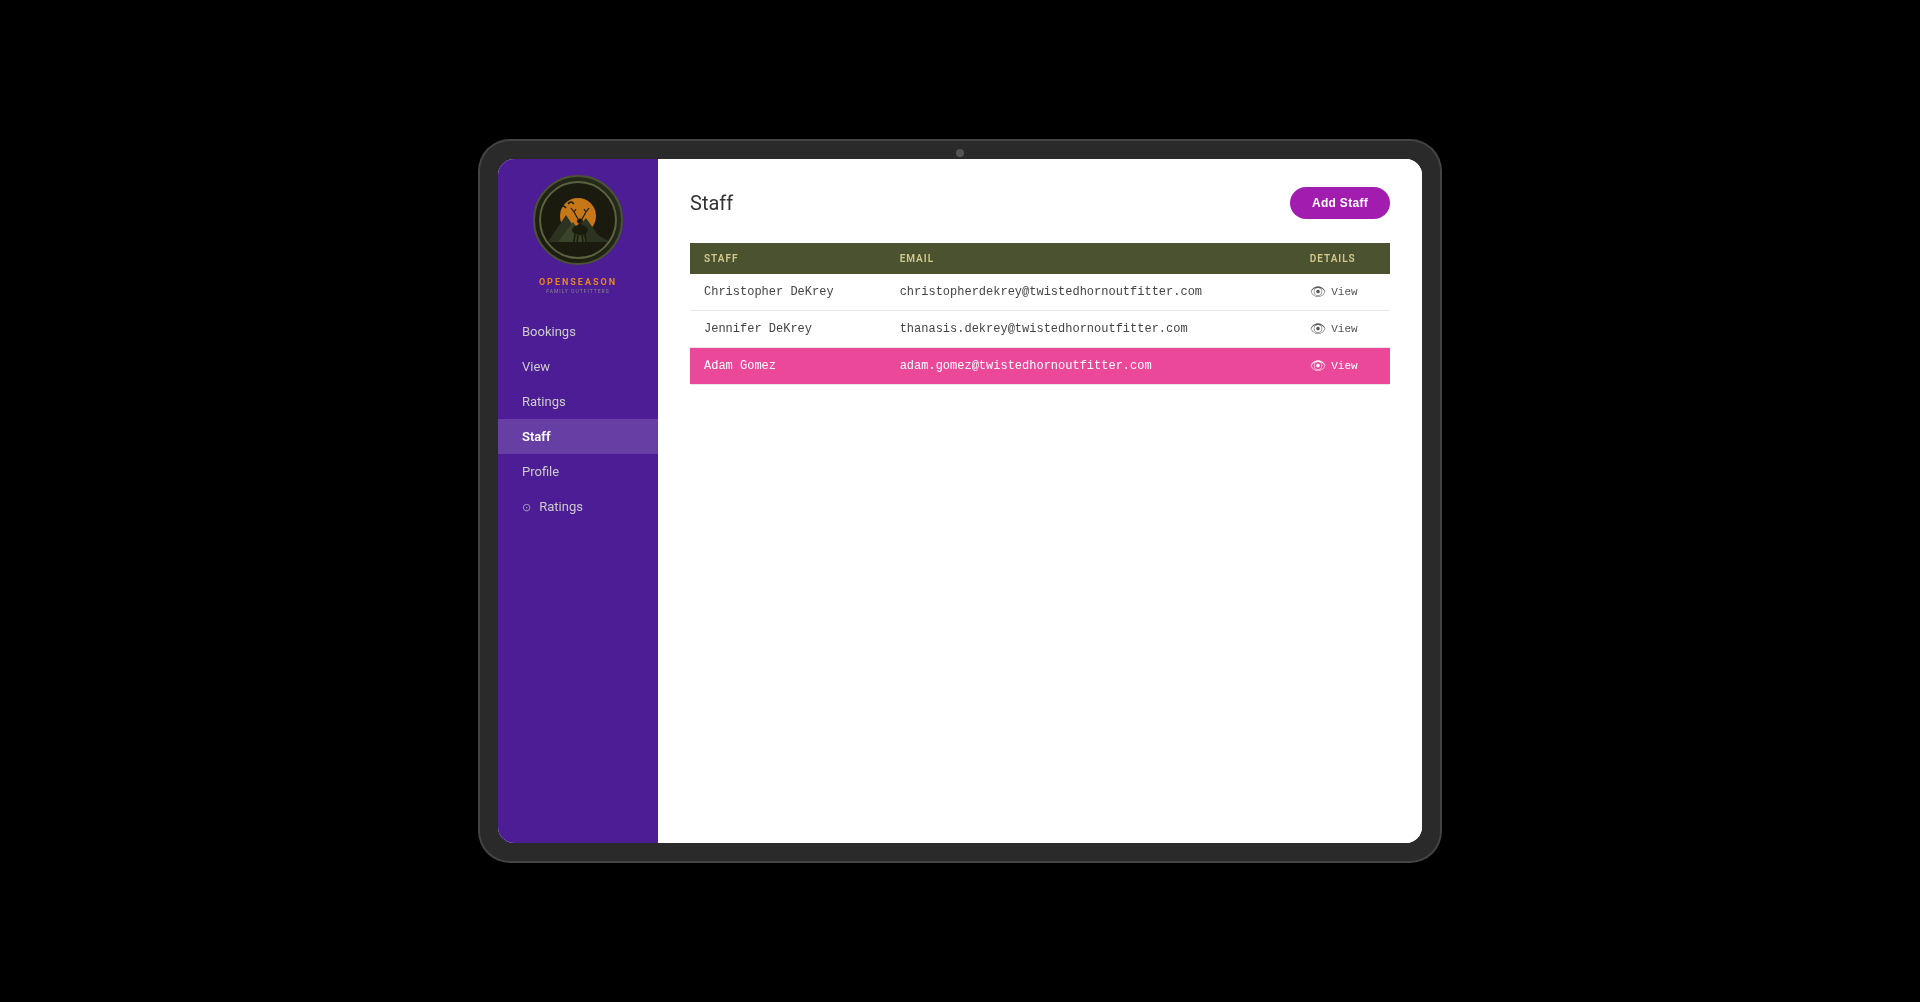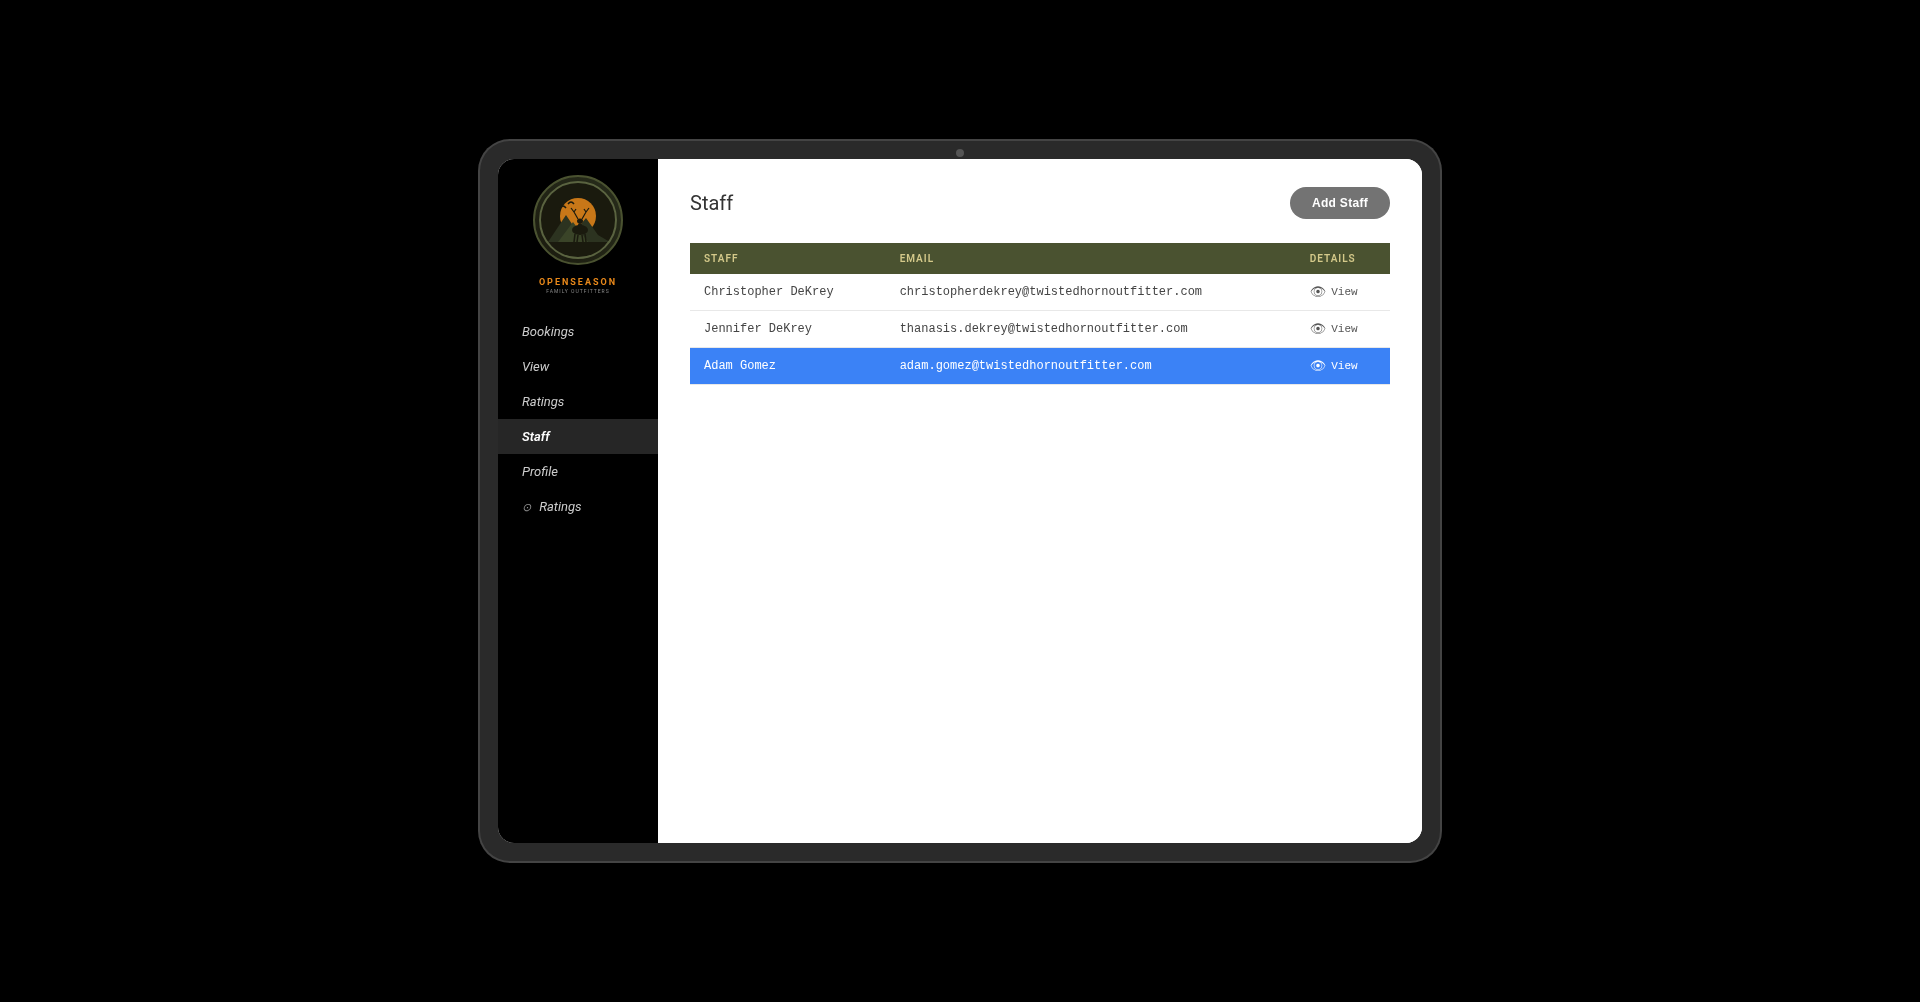--- a/index.html
+++ b/index.html
@@ -41,21 +41,21 @@
       background: #fff;
       border-radius: 16px;
       overflow: hidden;
       display: flex;
     }
 
     
     .sidebar {
       width: 160px;
       min-width: 160px;
-      background: #000000;
+      background: #4c1d95;
       display: flex;
       flex-direction: column;
       align-items: center;
       padding-top: 16px;
     }
 
     .logo-container {
       width: 90px;
       height: 90px;
       margin-bottom: 10px;
@@ -109,21 +109,20 @@
 
     .nav-item {
       padding: 10px 24px;
       color: #ccc;
       font-size: 13px;
       cursor: pointer;
       transition: background 0.2s;
       display: flex;
       align-items: flex-end;
       gap: 8px;
-      font-style: italic;
     }
 
     .nav-item.active {
       background: rgba(255,255,255,0.15);
       color: #fff;
       font-weight: 600;
     }
 
     .nav-item .nav-icon {
       font-size: 11px;
@@ -145,21 +144,21 @@
       margin-bottom: 24px;
     }
 
     .page-title {
       font-size: 20px;
       font-weight: 400;
       color: #333;
     }
 
     .add-staff-btn {
-      background: #737373;
+      background: #a21caf;
       color: #fff;
       border: none;
       padding: 9px 22px;
       border-radius: 20px;
       font-size: 12px;
       font-weight: 600;
       cursor: pointer;
       letter-spacing: 0.3px;
     }
 
@@ -182,21 +181,21 @@
       font-weight: 600;
       letter-spacing: 1px;
       text-transform: uppercase;
     }
 
     .staff-table tbody tr {
       border-bottom: 1px solid #e8e8e8;
     }
 
     .staff-table tbody tr.highlighted {
-      background: #3b82f6;
+      background: #ec4899;
     }
 
     .staff-table tbody tr.highlighted td {
       color: #fff;
     }
 
     .staff-table tbody tr.highlighted .view-link {
       color: #fff;
     }
 

